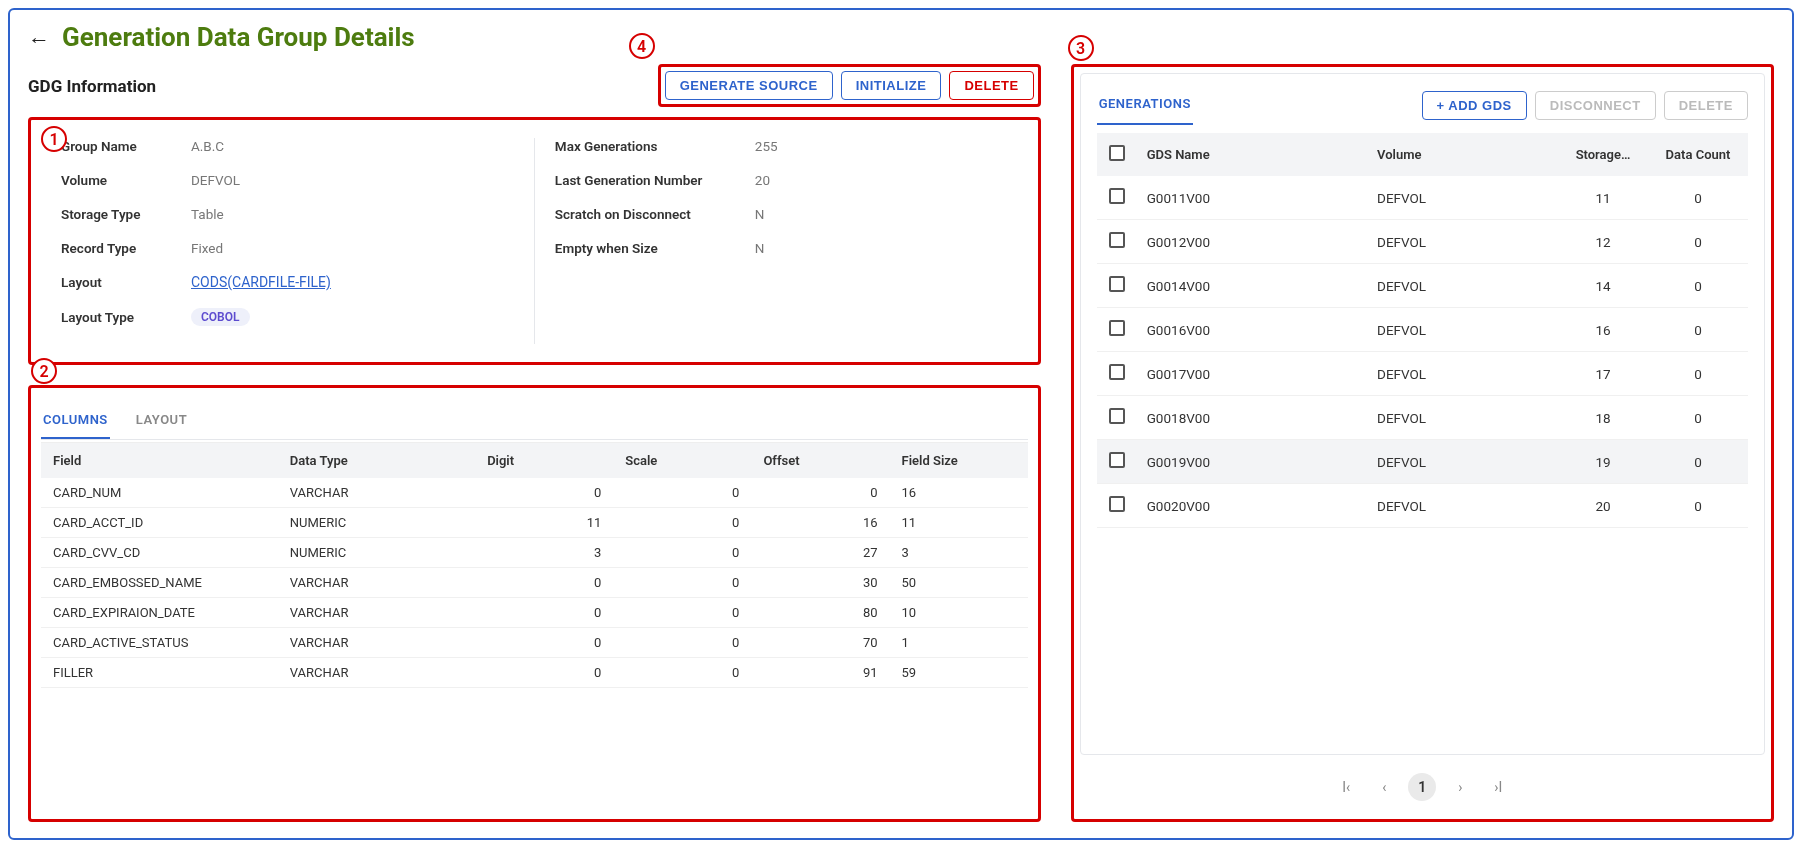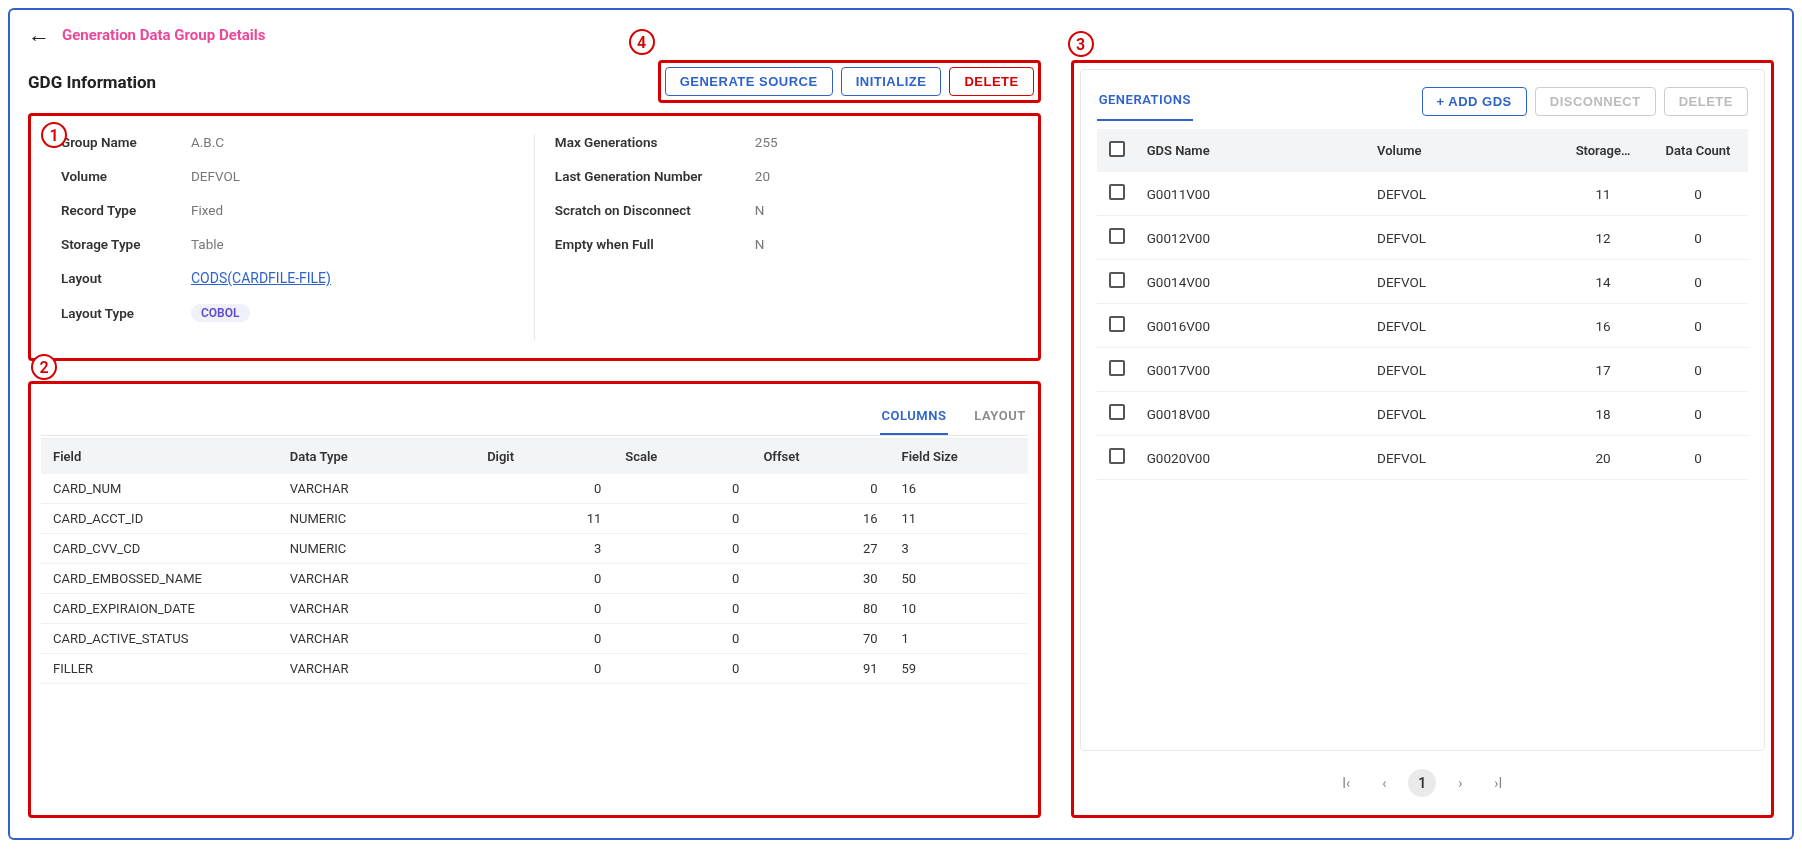--- a/index.html
+++ b/index.html
@@ -17,21 +17,21 @@
     height: 832px;
     position: relative;
   }
   .heading-row {
     display: flex;
     align-items: center;
     gap: 12px;
     margin-bottom: 12px;
   }
   .back-arrow { font-size: 22px; cursor: pointer; color:#222; }
-  h1 { font-size: 15px; font-weight: 700; color:#ec4899;}
+  h1 { font-size: 26px; font-weight: 700; color:#4d7c0f;}
   .two-col {
     display: flex;
     gap: 30px;
     align-items: stretch;
     height: calc(100% - 40px);
   }
   .left-col { flex: 0 0 58%; display:flex; flex-direction:column; position:relative;}
   .right-col { flex: 1; position:relative;}
   .section-title-row {
     display:flex;
@@ -67,21 +67,21 @@
   .info-col.left-info { border-right:1px solid #e5e7eb; padding-right:20px;}
   .info-row { display:flex; margin-bottom:18px; align-items:center;}
   .info-label { width:130px; font-weight:600; color:#333; font-size:13.5px;}
   .info-value { color:#777; font-size:13.5px;}
   .info-link { color:#2e63cc; text-decoration:underline; cursor:pointer;}
   .pill {
     background:#eef0fa; color:#5c4bcf; border-radius:12px; padding:2px 10px;
     font-size:12px; font-weight:600;
   }
   
-  .tabs { display:flex; gap:24px; border-bottom:1px solid #e5e7eb; margin:6px 0 0;justify-content:flex-end;}
+  .tabs { display:flex; gap:24px; border-bottom:1px solid #e5e7eb; margin:6px 0 0;}
   .tab {
     padding:10px 2px; font-size:13px; letter-spacing:.5px; color:#888; cursor:pointer;
     border-bottom:2px solid transparent; font-weight:600;
   }
   .tab.active { color:#2e63cc; border-bottom-color:#2e63cc;}
   
   .col-table { width:100%; border-collapse:collapse; margin-top:2px;}
   .col-table thead th {
     background:#f3f4f6; font-weight:600; font-size:13px; padding:10px 12px; color:#333;
     text-align:left; border-top:1px solid #eee;
@@ -147,28 +147,28 @@
           <div class="info-col left-info">
             <div class="info-row">
                 <span class="info-label">Group Name</span>
                 <span class="info-value">A.B.C</span>
               </div>
             <div class="info-row">
                 <span class="info-label">Volume</span>
                 <span class="info-value">DEFVOL</span>
               </div>
             <div class="info-row">
+                <span class="info-label">Storage Type</span>
+                <span class="info-value">Table</span>
+              </div>
+            <div class="info-row">
                 <span class="info-label">Record Type</span>
                 <span class="info-value">Fixed</span>
               </div>
             <div class="info-row">
-                <span class="info-label">Storage Type</span>
-                <span class="info-value">Table</span>
-              </div>
-            <div class="info-row">
                 <span class="info-label">Layout</span>
                 <span class="info-link">CODS(CARDFILE-FILE)</span>
               </div>
             <div class="info-row">
                 <span class="info-label">Layout Type</span>
                 <span class="pill">COBOL</span>
               </div>
           </div>
           <div class="info-col">
             <div class="info-row">
@@ -177,21 +177,21 @@
               </div>
             <div class="info-row">
                 <span class="info-label" style="width:200px;">Last Generation Number</span>
                 <span class="info-value">20</span>
               </div>
             <div class="info-row">
                 <span class="info-label" style="width:200px;">Scratch on Disconnect</span>
                 <span class="info-value">N</span>
               </div>
             <div class="info-row">
-                <span class="info-label" style="width:200px;">Empty when Full</span>
+                <span class="info-label" style="width:200px;">Empty when Size</span>
                 <span class="info-value">N</span>
               </div>
           </div>
         </div>
       </div>
 
       <div class="redbox lower-wrap">
         <span class="circ-num" style="top:-30px; left:0;">2</span>
         <div class="tabs">
           <div class="tab active">COLUMNS</div>
@@ -330,20 +330,27 @@
                   <td class="center">17</td>
                   <td class="center">0</td>
                 </tr>
                 <tr>
                   <td class="center"><span class="chk"></span></td>
                   <td>G0018V00</td>
                   <td>DEFVOL</td>
                   <td class="center">18</td>
                   <td class="center">0</td>
                 </tr>
+                <tr class="hl">
+                  <td class="center"><span class="chk"></span></td>
+                  <td>G0019V00</td>
+                  <td>DEFVOL</td>
+                  <td class="center">19</td>
+                  <td class="center">0</td>
+                </tr>
                 <tr>
                   <td class="center"><span class="chk"></span></td>
                   <td>G0020V00</td>
                   <td>DEFVOL</td>
                   <td class="center">20</td>
                   <td class="center">0</td>
                 </tr>
               </tbody>
           </table>
           <div style="flex:1"></div>

